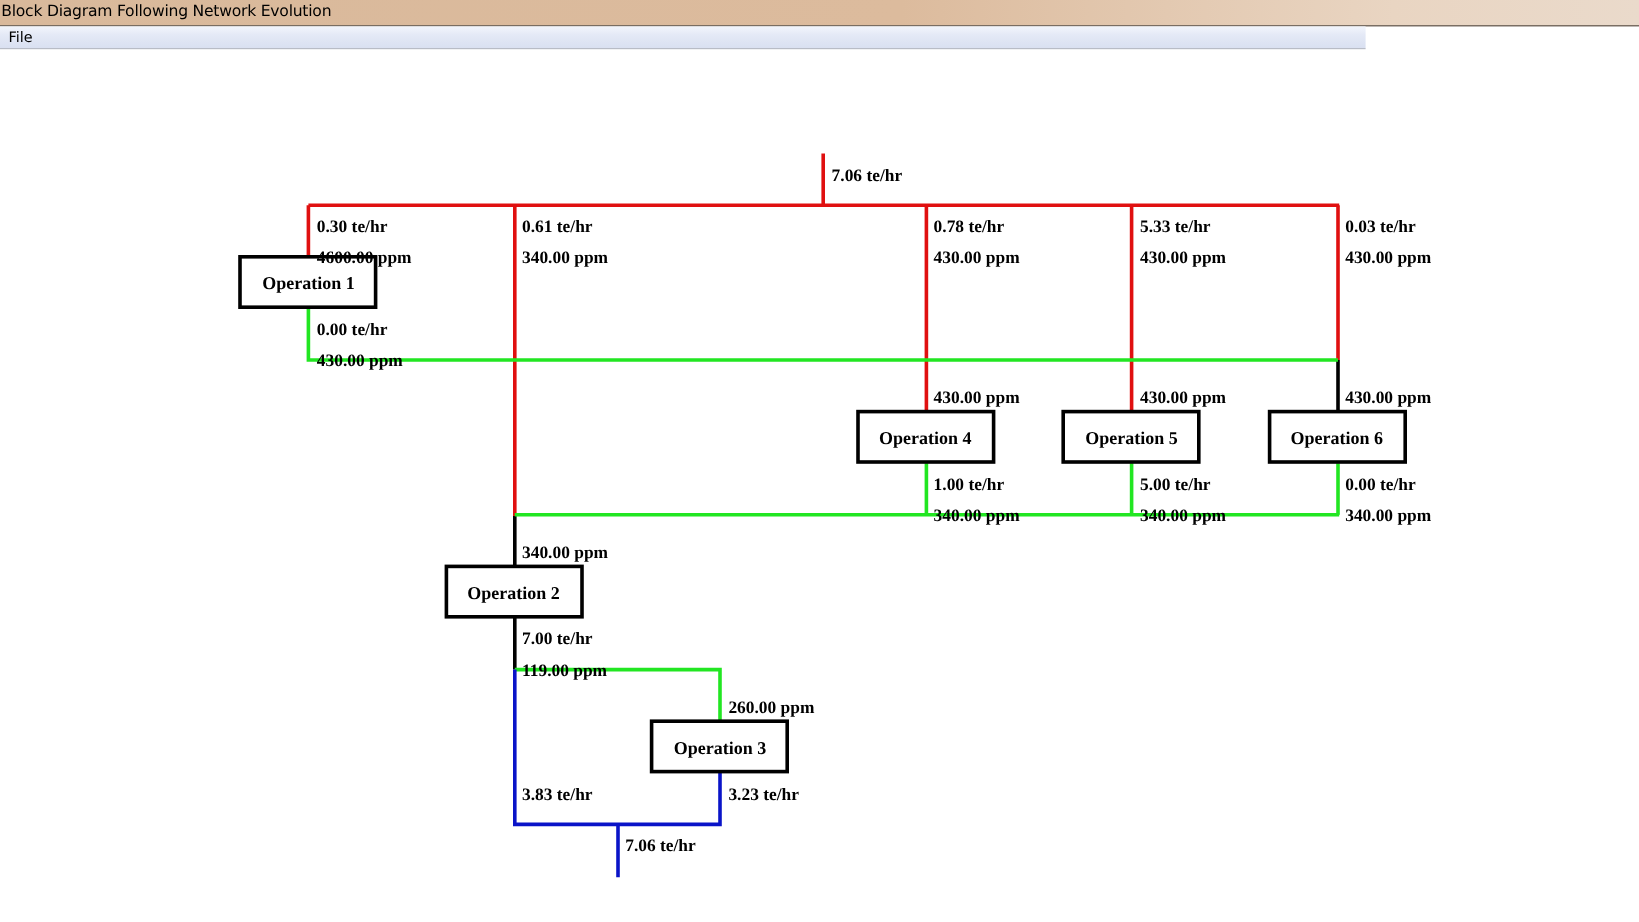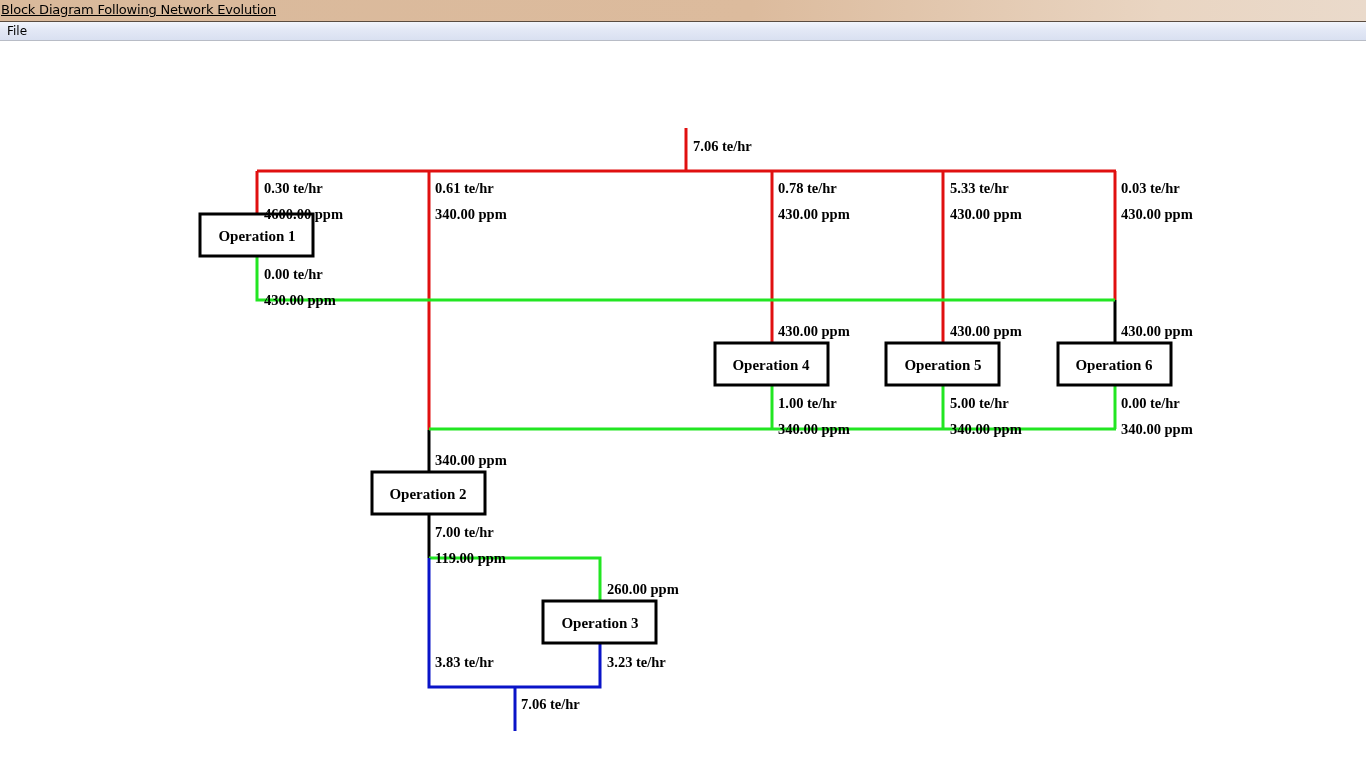--- a/index.html
+++ b/index.html
@@ -1,21 +1,21 @@
 <!DOCTYPE html>
 <html><head>
   <meta charset="utf-8">
   <style>
     html, body { margin: 0; padding: 0; }
     body { width: 1366px; height: 768px; overflow: hidden; background: #ffffff; position: relative; font-family: "DejaVu Sans", sans-serif; }
     .titlebar { position: absolute; left: 0; top: 0; width: 1366px; height: 21px;
       background: linear-gradient(90deg, #d9b99b 0%, #dcbb9d 55%, #e9d5c2 85%, #eadacb 100%);
       border-bottom: 1px solid #5a4c40; }
-    .titlebar span { position: absolute; left: 1px; top: 2px; font-size: 13px; color: #000; font-family: "DejaVu Sans", sans-serif; letter-spacing: -0.2px; text-decoration: underline; }
-    .menubar { position: absolute; left: 0; top: 22px; width: 1366px; height: 18px;
+    .titlebar span { position: absolute; left: 1px; top: 2px; font-size: 13px; color: #000; font-family: "DejaVu Sans", sans-serif; letter-spacing: -0.2px; }
+    .menubar { position: absolute; left: 0; top: 22px; width: 1138px; height: 18px;
       background: linear-gradient(180deg, #f2f5fc 0%, #e4e9f6 40%, #d9e0f1 100%);
       border-bottom: 1px solid #b8bcc6; }
     .menubar .menu-item { position: absolute; left: 7px; top: 2px; font-size: 12px; color: #000; cursor: default; }
     svg#diagram { position: absolute; left: 0; top: 41px; }
     .lbl { font-family: "Liberation Serif", serif; font-weight: bold; font-size: 14.5px; fill: #000; }
     .box { fill: #fff; stroke: #000; stroke-width: 3; }
     .boxlbl { font-family: "Liberation Serif", serif; font-weight: bold; font-size: 15px; fill: #000; text-anchor: middle; }
   </style>
 </head>
 <body>

